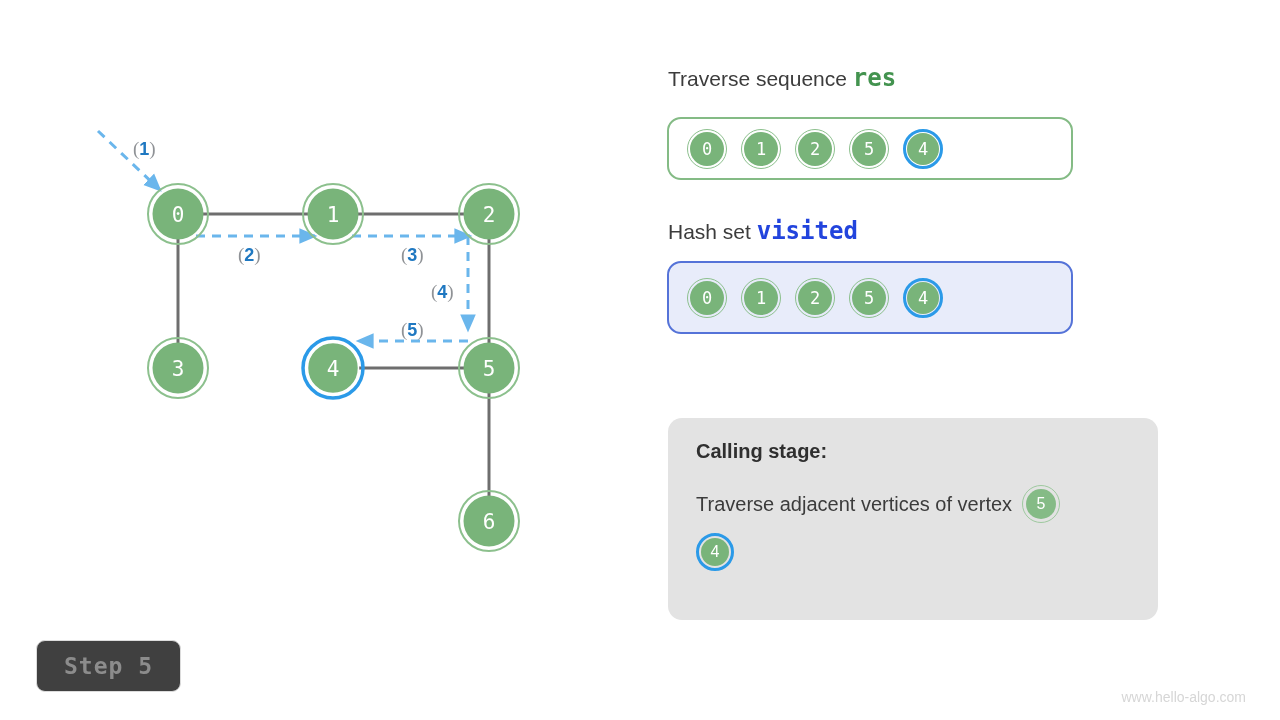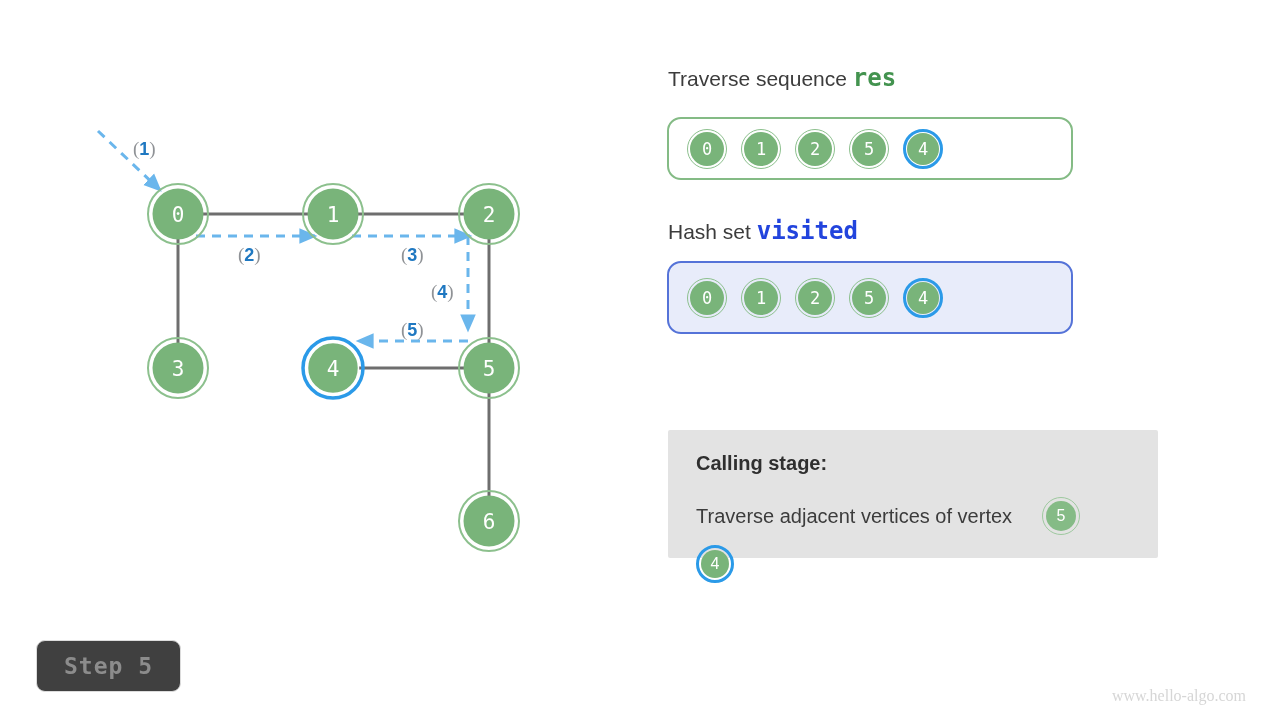--- a/index.html
+++ b/index.html
@@ -129,42 +129,41 @@
   }
   .chip.highlight .disc {
     left: 4px; top: 4px;
     width: 32px; height: 32px;
   }
 
   
   #stage-card {
     position: absolute;
     left: 28px;
-    top: 430px;
+    top: 418px;
     width: 490px;
-    height: 128px;
+    height: 202px;
     background: #e3e3e3;
-    border-radius: 2px;
+    border-radius: 14px;
     box-sizing: border-box;
     padding: 22px 26px 0 28px;
   }
   #stage-title {
     font-size: 20px;
     font-weight: bold;
     color: #2f2f2f;
     margin-bottom: 22px;
   }
   .stage-line {
     display: flex;
     align-items: center;
     font-size: 20px;
     color: #3c3c3c;
     margin-bottom: 10px;
     white-space: nowrap;
-    gap: 20px;
   }
   .stage-line .stage-text { margin-right: 10px; }
   .stage-chip {
     position: relative;
     width: 38px; height: 38px;
     flex: 0 0 auto;
   }
   .stage-chip .disc {
     position: absolute;
     left: 4px; top: 4px;
@@ -208,22 +207,22 @@
     color: #8c8c8c;
     letter-spacing: 1px;
     box-sizing: border-box;
   }
 
   
   #watermark {
     position: absolute;
     right: 34px;
     bottom: 15px;
-    font-family: Liberation Serif, serif;
-    font-size: 16px;
+    font-family: Liberation Sans, sans-serif;
+    font-size: 14px;
     color: #d6d6d6;
   }
 </style>
 </head>
 <body>
 
 <div id="graph-panel">
   <svg id="graph-svg" width="640" height="720" viewBox="0 0 640 720">
 
     <defs>

